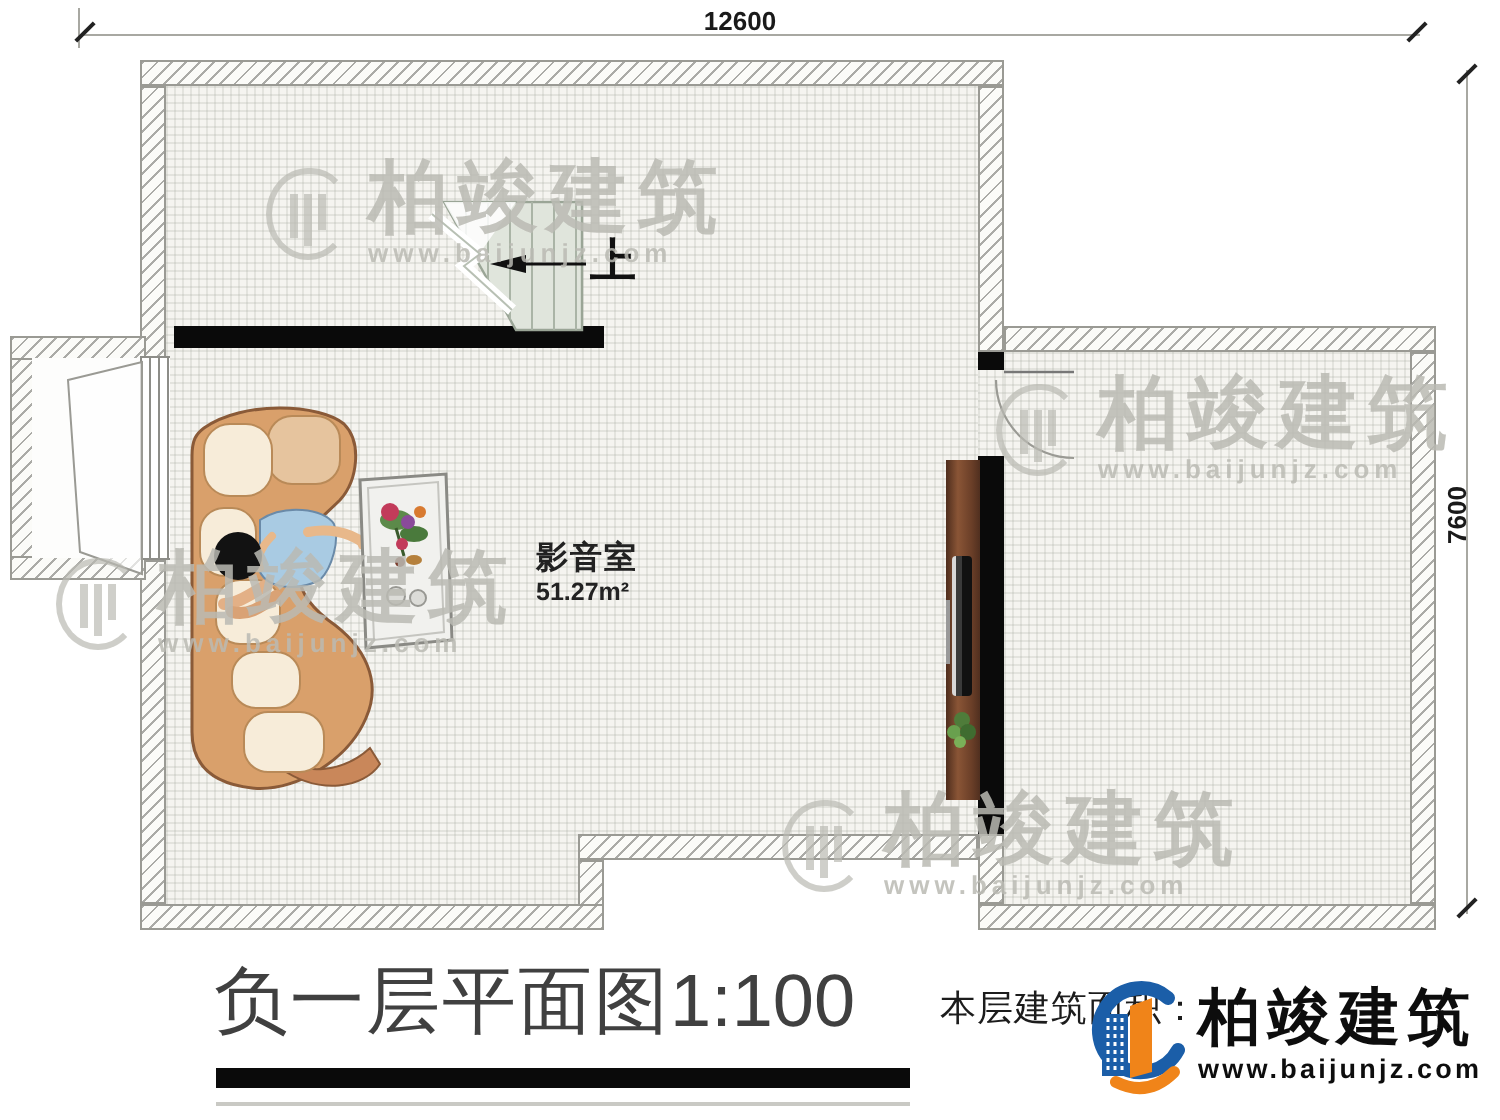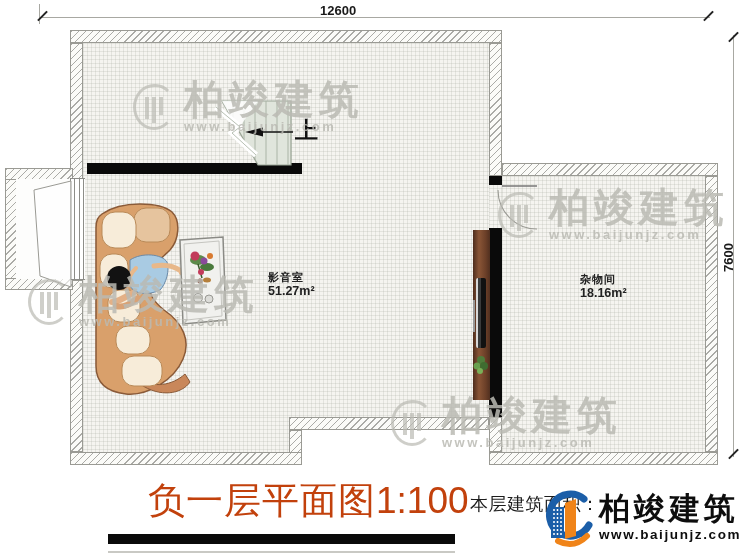--- a/index.html
+++ b/index.html
@@ -24,21 +24,21 @@
   }
   .blackwall { position:absolute; z-index:3; background:#0a0a0a; }
 
   
   .dimline { position:absolute; background:#a8a8a2; z-index:5; }
   .tick { position:absolute; width:13px; height:2px; background:#222; transform:rotate(-45deg); z-index:5; }
   .dimtext { position:absolute; font-size:13px; font-weight:bold; color:#1a1a1a; z-index:5; }
 
   
   .room-label { position:absolute; z-index:5; color:#222; line-height:1.15; }
-  .room-label .rname { font-size:11px; font-weight:bold; letter-spacing:1px; }
+  .room-label .rname { font-size:16px; font-weight:bold; letter-spacing:1px; }
   .room-label .rarea { font-size:12.5px; font-weight:bold; }
   #up-label { position:absolute; left:295px; top:115px; font-size:23px; font-weight:bold; color:#111; z-index:5; }
 
   
   #bay-interior { position:absolute; left:16px; top:179px; width:55px; height:100px; background:#fdfdfc; z-index:2; }
   #window-left {
     position:absolute; left:70px; top:178px; width:15px; height:102px; z-index:3;
     background-color:#ffffff;
     background-image:repeating-linear-gradient(90deg, #8d8d88 0 1px, transparent 1px 4.5px);
     border-top:1px solid #8d8d88; border-bottom:1px solid #8d8d88;
@@ -60,21 +60,21 @@
   .wm-ring { width:42px; height:46px; border:3px solid rgba(186,186,179,0.7); border-radius:50% 46% 50% 50%;
              border-right-color:transparent; position:relative; flex:none; }
   .wm-ring i { position:absolute; top:10px; width:4px; background:rgba(186,186,179,0.7); }
   .wm-ring i:nth-child(1){ left:9px; height:22px; }
   .wm-ring i:nth-child(2){ left:16px; height:26px; }
   .wm-ring i:nth-child(3){ left:23px; height:18px; }
   .wm-text { font-size:40px; font-weight:800; letter-spacing:5px; line-height:0.95; }
   .wm-url  { font-size:13px; font-weight:bold; letter-spacing:2.5px; margin-top:1px; }
 
   
-  #plan-title-row { position:absolute; left:107px; top:476px; z-index:7; color:#c2410c;margin-left:41px; }
+  #plan-title-row { position:absolute; left:107px; top:476px; z-index:7; color:#404040; }
   #plan-title-row .t-cn { font-size:37px; font-weight:500; letter-spacing:1px; }
   #plan-title-row .t-scale { font-size:37px; font-weight:400; }
   #title-bar  { position:absolute; left:108px; top:534px; width:347px; height:10px; background:#0a0a0a; z-index:7; }
   #title-line { position:absolute; left:108px; top:551px; width:347px; height:2px; background:#c9c9c4; z-index:7; }
 
   
   .info-line { position:absolute; left:470px; font-size:18px; color:#1c1c1c; z-index:6; letter-spacing:0.5px; }
   #brand { position:absolute; left:538px; top:489px; z-index:8; display:flex; align-items:flex-start; gap:5px; }
   #brand-texts { padding-top:4px; }
   #brand-name { font-size:31px; font-weight:900; color:#0d0d0d; letter-spacing:4px; line-height:1; }
@@ -84,21 +84,21 @@
 </style>
 </head>
 <body>
 
 <div id="canvas">
 
   <div class="dimline" style="left:42px; top:17px; width:668px; height:1px;"></div>
   <div class="dimline" style="left:39px; top:4px; width:1px; height:20px;"></div>
   <div class="tick" style="left:36px; top:15px;"></div>
   <div class="tick" style="left:702px; top:15px;"></div>
-  <div class="dimtext" style="left:320px; top:3px; width:100px; ">12600</div>
+  <div class="dimtext" style="left:320px; top:3px; width:100px; text-align:center;">12600</div>
 
   <div class="dimline" style="left:733px; top:35px; width:1px; height:422px;"></div>
   <div class="tick" style="left:727px; top:36px;"></div>
   <div class="tick" style="left:727px; top:453px;"></div>
   <div class="dimtext" style="left:721px; top:272px; transform:rotate(-90deg); transform-origin:0 0;">7600</div>
 
   <div class="floor" style="left:83px; top:43px;  width:406px; height:374px;"></div>
   <div class="floor" style="left:83px; top:417px; width:206px; height:35px;"></div>
   <div class="floor" style="left:502px; top:176px; width:203px; height:276px;"></div>
   <div class="floor" style="left:489px; top:184px; width:13px; height:44px;"></div>
@@ -203,24 +203,20 @@
     <circle cx="10" cy="8" r="4" fill="#4f7c3a"></circle>
     <circle cx="6" cy="14" r="3.5" fill="#69a04e"></circle>
     <circle cx="13" cy="14" r="4" fill="#3f6c30"></circle>
     <circle cx="9" cy="19" r="3" fill="#7ab058"></circle>
   </svg>
 
   <div class="room-label" style="left:268px; top:271px;">
     <div class="rname">影音室</div>
     <div class="rarea">51.27m²</div>
   </div>
-  <div class="room-label" style="left:580px; top:273px;">
-    <div class="rname">杂物间</div>
-    <div class="rarea">18.16m²</div>
-  </div>
 
   <div class="wm" style="left:133px; top:80px;">
     <span class="wm-ring">
         <i></i>
         <i></i>
         <i></i>
       </span>
     <span><span class="wm-text">柏竣建筑</span>
       <div class="wm-url">www.baijunjz.com</div></span>
   </div>

